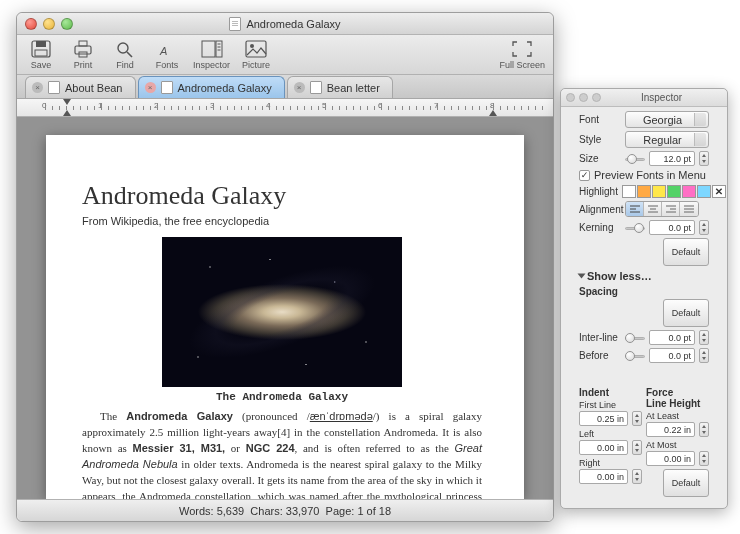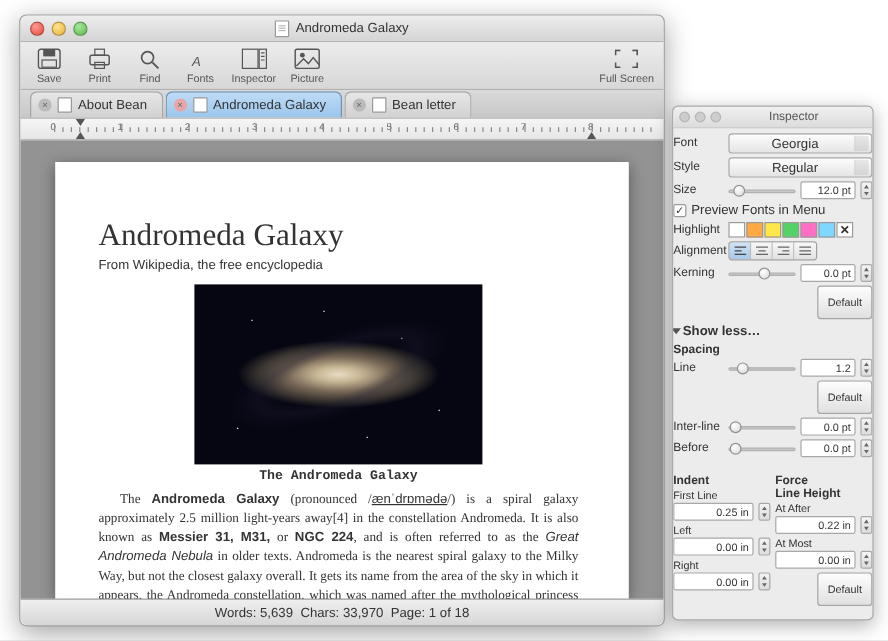--- a/index.html
+++ b/index.html
@@ -43,21 +43,21 @@
 .galaxy-inner{position:absolute;inset:0;transform:rotate(-20deg)}
 .caption{font-family:Liberation Mono, monospace;font-weight:700;font-size:11px;margin-top:4px}
 .body{font-family:Georgia,serif;font-size:11px;line-height:1.45;text-align:justify;margin-top:6px;text-indent:18px}
 .statusbar{position:absolute;bottom:0;left:0;right:0;height:22px;background:linear-gradient(#efefef,#d6d6d6);border-top:1px solid #b2b2b2;display:flex;align-items:center;justify-content:center;font-size:10px;color:#555;border-bottom-left-radius:6px;border-bottom-right-radius:6px}
 
 .inspector{position:absolute;left:560px;top:88px;width:168px;border:1px solid #aaa;border-radius:5px;background:#ececec;box-shadow:0 4px 16px rgba(0,0,0,.3);overflow:hidden}
 .itb{height:18px;background:linear-gradient(#f0f0f0,#dcdcdc);border-bottom:1px solid #bcbcbc;display:flex;align-items:center;padding:0 5px;border-top-left-radius:5px;border-top-right-radius:5px}
 .idots{display:flex;gap:4px}
 .idot{width:9px;height:9px;border-radius:50%;background:#cdcdcd;border:1px solid #b4b4b4}
 .ititle{flex:1;text-align:center;font-size:10px;color:#555}
-.ibody{padding:4px 0 8px}
+.ibody{padding:4px 18px 8px}
 .irow{display:flex;align-items:center;margin-bottom:3px;gap:4px}
 .ilbl{width:42px;font-size:10px;color:#333}
 .isel{flex:1;height:17px;background:linear-gradient(#fdfdfd,#e4e4e4);border:1px solid #a8a8a8;border-radius:3px;font-size:9px;padding:0 14px 0 5px;display:flex;align-items:center;position:relative;justify-content:center}
 .isel:after{content:"";position:absolute;right:2px;top:1px;bottom:1px;width:11px;border-left:1px solid #bbb;background:linear-gradient(#e8e8e8,#d4d4d4);border-radius:0 2px 2px 0}
 .isel .chv{position:absolute;right:4px;top:4px;width:5px;height:5px;pointer-events:none}
 .isel .chv:before,.isel .chv:after{content:"";position:absolute;left:0;width:0;height:0;border-left:2.5px solid transparent;border-right:2.5px solid transparent}
 .isel .chv:before{top:-2px;border-bottom:2.5px solid #555}
 .isel .chv:after{bottom:-2px;border-top:2.5px solid #555}
 .ival{width:46px;height:15px;background:#fff;border:1px solid #a8a8a8;border-radius:2px;font-size:9px;display:flex;align-items:center;justify-content:flex-end;padding:0 3px}
 .istep{width:10px;height:15px;background:linear-gradient(#f4f4f4,#dcdcdc);border:1px solid #a8a8a8;border-radius:2px;position:relative}
@@ -391,29 +391,20 @@
         <div class="btn">Default</div>
       </div>
 
     <div class="hdr">
         <span class="tri"></span>
         <span>Show less…</span>
       </div>
 
     <div class="hdr" style="gap:0">Spacing</div>
 
-    <div class="irow">
-      <span class="ilbl">Line</span>
-      <div class="islider">
-          <div class="track"></div>
-          <div class="knob" style="left:12%"></div>
-        </div>
-      <div class="ival">1.2</div>
-      <div class="istep"></div>
-    </div>
     <div class="irow" style="justify-content:flex-end">
         <div class="btn">Default</div>
       </div>
 
     <div class="irow">
       <span class="ilbl">Inter-line</span>
       <div class="islider">
           <div class="track"></div>
           <div class="knob" style="left:2%"></div>
         </div>
@@ -425,21 +416,21 @@
       <span class="ilbl">Before</span>
       <div class="islider">
           <div class="track"></div>
           <div class="knob" style="left:2%"></div>
         </div>
       <div class="ival">0.0 pt</div>
       <div class="istep"></div>
     </div>
 
 
-    <div style="display:flex;gap:4px;margin-top:10px">
+    <div style="display:flex;gap:4px;margin-top:20px">
       <div style="flex:1">
         <div class="hdr" style="gap:0">Indent</div>
         <div class="sublbl">First Line</div>
         <div class="irow">
             <div class="ival" style="flex:1">0.25 in</div>
             <div class="istep"></div>
           </div>
         <div class="sublbl">Left</div>
         <div class="irow">
             <div class="ival" style="flex:1">0.00 in</div>
@@ -447,21 +438,21 @@
           </div>
         <div class="sublbl">Right</div>
         <div class="irow">
             <div class="ival" style="flex:1">0.00 in</div>
             <div class="istep"></div>
           </div>
       </div>
       <div style="flex:1">
         <div class="hdr" style="gap:0;white-space:pre-line;line-height:1.1">Force
 Line Height</div>
-        <div class="sublbl">At After</div>
+        <div class="sublbl">At Least</div>
         <div class="irow">
             <div class="ival" style="flex:1">0.22 in</div>
             <div class="istep"></div>
           </div>
         <div class="sublbl">At Most</div>
         <div class="irow">
             <div class="ival" style="flex:1">0.00 in</div>
             <div class="istep"></div>
           </div>
         <div class="irow" style="justify-content:flex-end;margin-top:2px">

